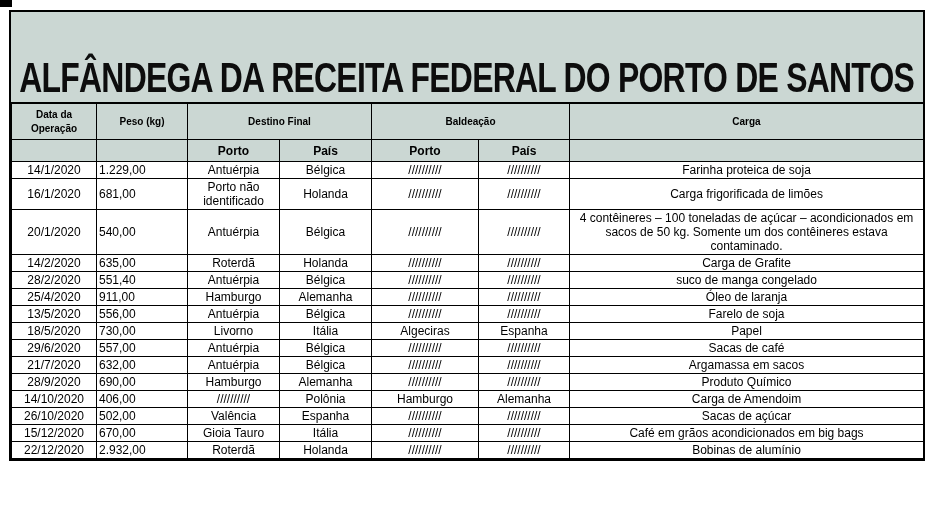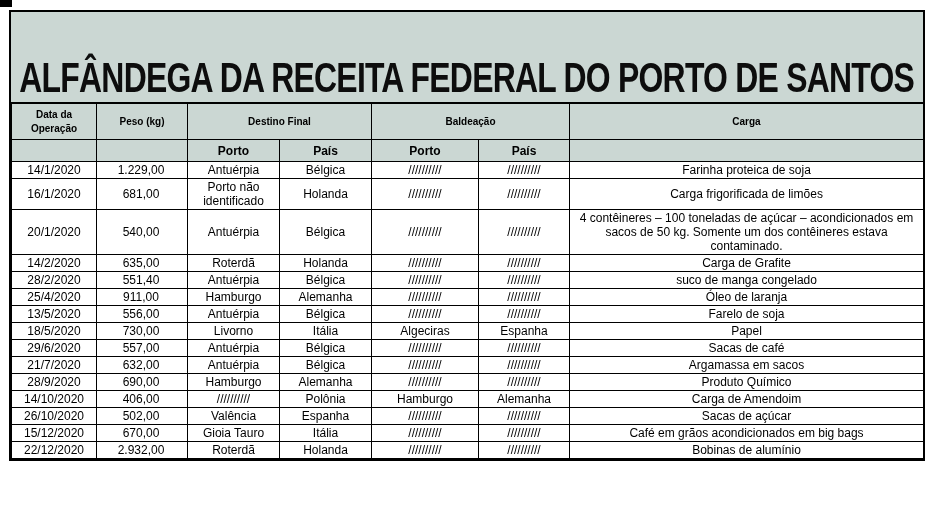--- a/index.html
+++ b/index.html
@@ -66,21 +66,21 @@
     overflow: hidden;
     word-wrap: break-word;
   }
   table.customs thead th {
     background: #cbd7d3;
     font-weight: 700;
   }
   tr.hdr-groups th { height: 33px; font-size: 10px; }
   tr.hdr-sub th    { height: 19px; }
   tbody tr { height: 17px; background: #ffffff; }
-  tbody td.col1 { text-align: center; padding-right: 4px; }
+  tbody td.col1 { text-align: left; padding-right: 4px; }
 </style>
 </head>
 <body>
 
 <div class="canvas">
   <div class="corner-artifact"></div>
 
   <div class="table-wrap">
 
     <div class="title-block">

